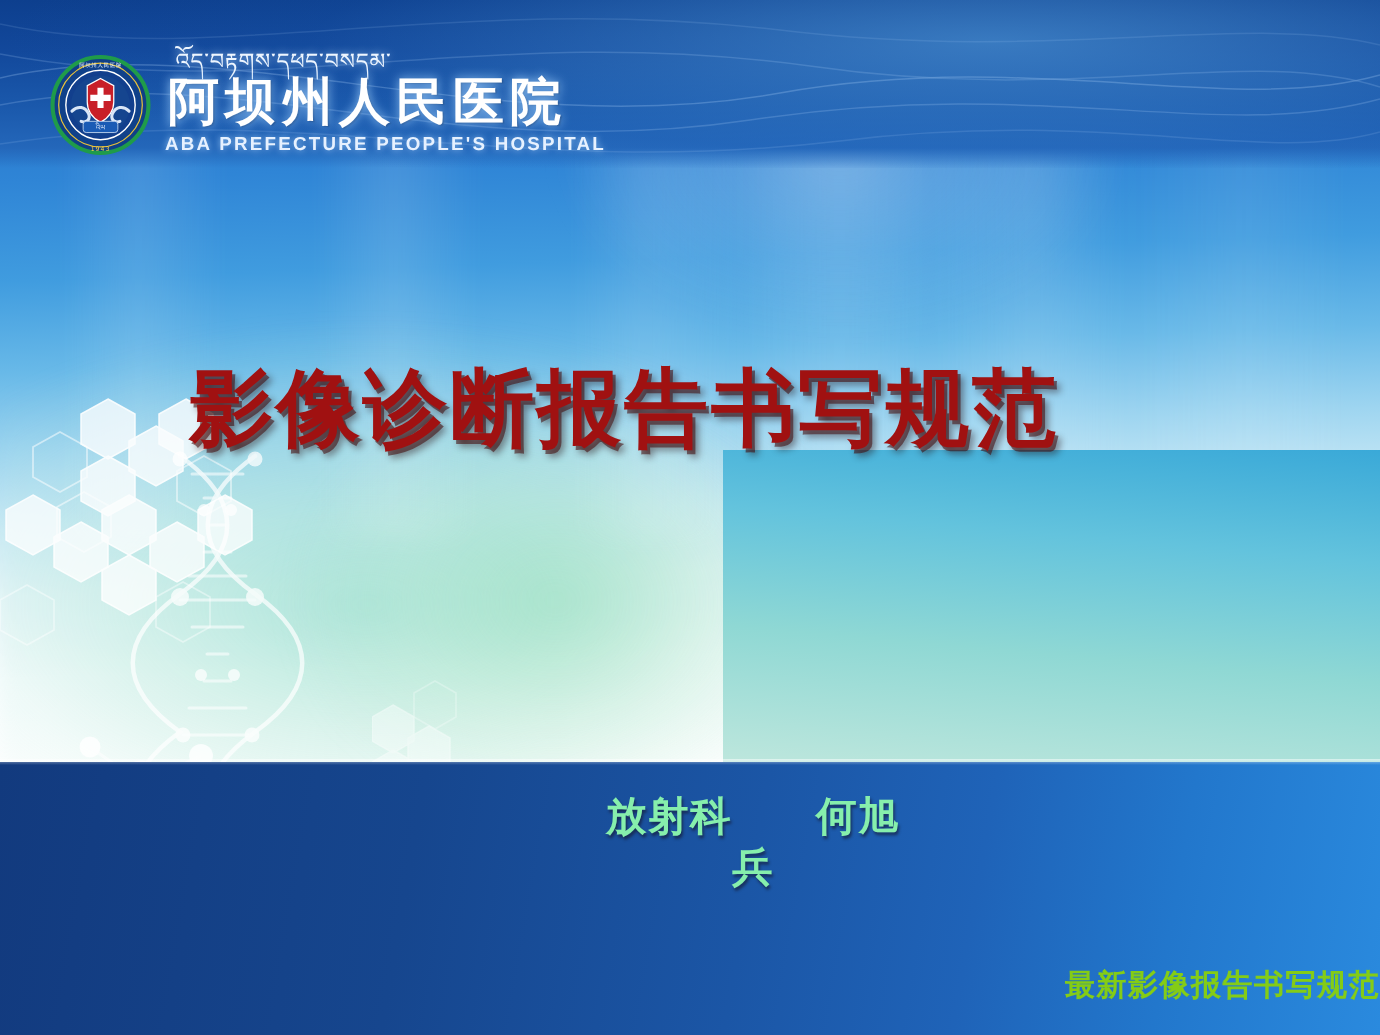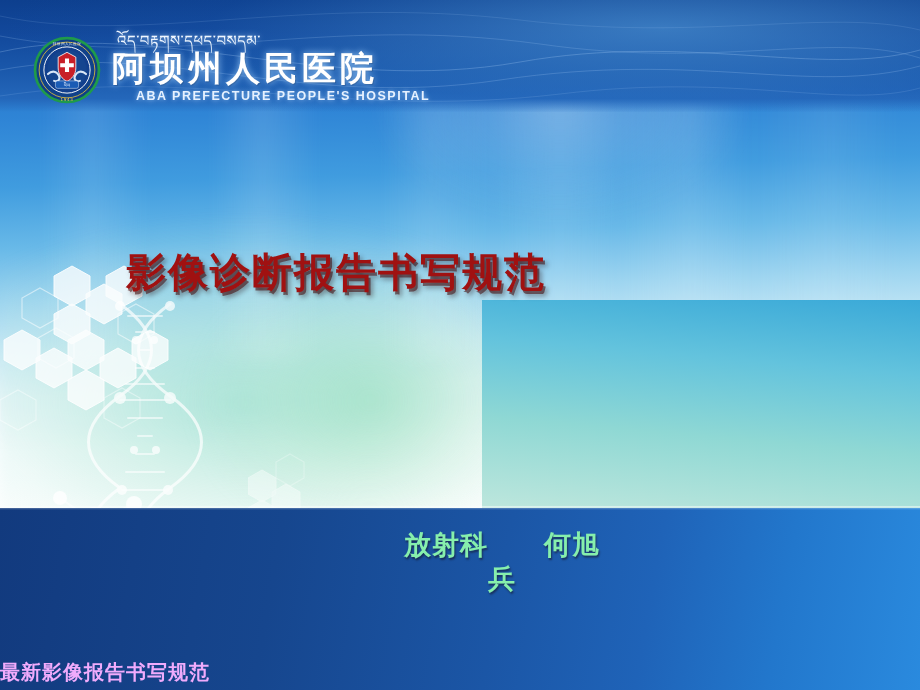--- a/index.html
+++ b/index.html
@@ -89,21 +89,21 @@
     font-family:"DejaVu Sans", sans-serif;
   }
   .hdr-cn{
     position:absolute;left:112px;top:48px;
     font-family:"DejaVu Serif","Liberation Serif",serif;
     font-weight:700;font-size:34px;line-height:40px;color:#ffffff;
     letter-spacing:4px;white-space:nowrap;
     text-shadow:0 0 7px rgba(160,210,255,.95), 1px 1px 1px rgba(10,45,100,.55);
   }
   .hdr-en{
-    position:absolute;left:124px;top:89px;
+    position:absolute;left:98px;top:89px;
     font-size:12.5px;font-weight:700;color:#e6f1ff;letter-spacing:1.5px;white-space:nowrap;
     text-shadow:0 0 5px rgba(170,215,255,.9);
     padding-left:12px;
   }
 
   
   .decor-left{position:absolute;left:-6px;top:258px;width:190px;height:260px;opacity:.95;}
   .decor-dna{position:absolute;left:58px;top:300px;width:150px;height:250px;opacity:.85;}
   .decor-mol-bottom{position:absolute;left:48px;top:470px;width:140px;height:130px;opacity:.9;}
   .decor-hex-mid{position:absolute;left:248px;top:448px;width:120px;height:110px;opacity:.55;}
@@ -137,36 +137,36 @@
   }
   .band-dark-edge{
     position:absolute;left:0;top:506px;width:100%;height:4px;
     background:linear-gradient(180deg, rgba(255,255,255,.55), rgba(255,255,255,0));
   }
 
   
   .main-title{
     position:absolute;left:126px;top:236px;
     font-family:"DejaVu Serif","Liberation Serif",serif;
-    font-weight:700;font-size:40px;line-height:72px;letter-spacing:2px;
+    font-weight:700;font-size:56px;line-height:72px;letter-spacing:2px;
     color:#a01111;white-space:nowrap;
     text-shadow:2px 3px 0 rgba(64,6,6,.55), 4px 5px 5px rgba(30,0,0,.42);
   }
   .presenter{
     position:absolute;left:394px;top:528px;width:216px;
     font-family:"DejaVu Serif","Liberation Serif",serif;
     font-weight:700;font-size:27px;line-height:34px;letter-spacing:1px;
     color:#86efac;text-align:center;
     text-shadow:1px 2px 2px rgba(20,0,0,.45);
   }
   .footer-note{
     position:absolute;left:0;top:643px;width:920px;
-    text-align:left;
+    text-align:right;
     font-family:"DejaVu Serif","Liberation Serif",serif;
-    font-weight:700;font-size:20px;letter-spacing:1px;color:#f0abfc;margin-top:16px;
+    font-weight:700;font-size:20px;letter-spacing:1px;color:#84cc16;
   }
   .footer-shift{display:inline-block;transform:translateX(0px);}
 </style>
 </head>
 <body>
 
 <div class="slide">
 
   <div class="bg-base"></div>
   <div class="bg-sky"></div>

